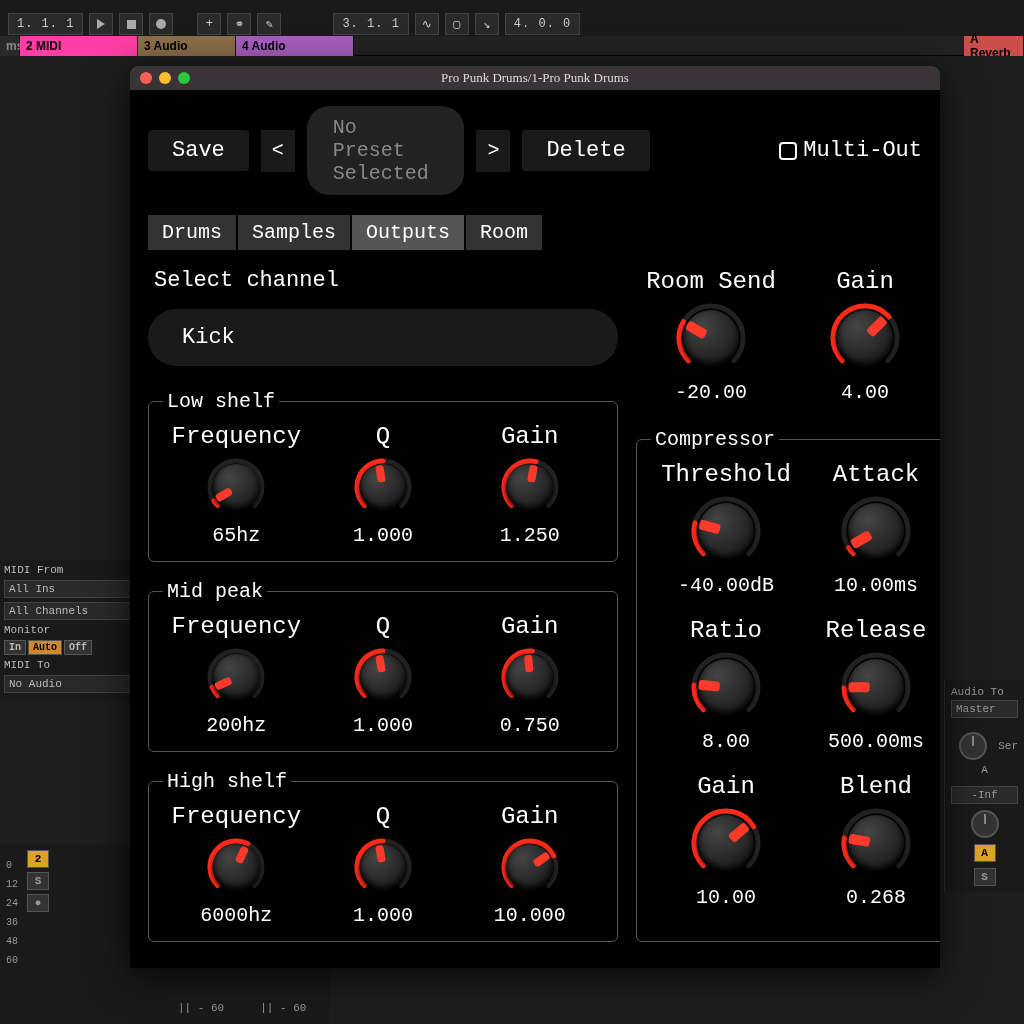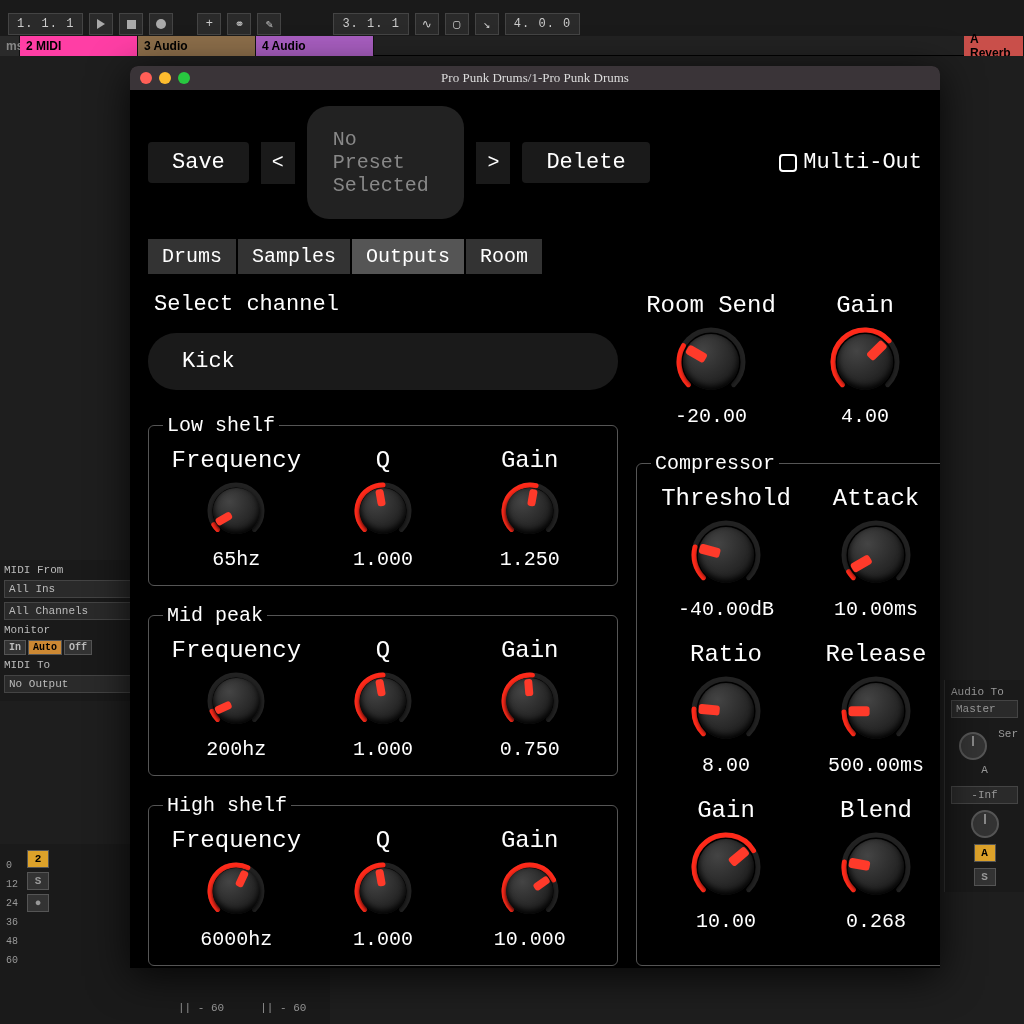--- a/index.html
+++ b/index.html
@@ -67,21 +67,21 @@
   .tldots { display:flex; gap:7px;}
   .dot { width:12px;height:12px;border-radius:50%;}
   .dot.r{background:#ff5f57;} .dot.y{background:#febc2e;} .dot.g{background:#28c840;}
   .pl-title { position:absolute; left:0; right:0; text-align:center; color:#ddd; font-family:Liberation Serif, serif; font-size:13px;}
 
   .pl-body { padding:16px 18px; color:#fff;}
 
   .topbar { display:flex; align-items:center; gap:12px; margin-bottom:20px;}
   .pillbtn { background:#1a1a1a; color:#fff; font-size:22px; padding:8px 24px; border-radius:4px; font-family:"Courier New",monospace;}
   .sqbtn { background:#1a1a1a; color:#fff; width:34px; height:42px; display:flex;align-items:center;justify-content:center; font-size:20px;}
-  .preset { background:#222; color:#888; font-size:20px; padding:22px 26px; border-radius:22px; flex:1; max-width:240px;}
+  .preset { background:#222; color:#888; font-size:20px; padding:10px 26px; border-radius:22px; flex:1; max-width:240px;}
   .chk { width:18px;height:18px;border:2px solid #fff;border-radius:4px; display:inline-block; vertical-align:middle; margin-right:6px;}
   .multi { color:#fff; font-size:22px; display:flex; align-items:center;}
 
   .tabs { display:flex; gap:2px; margin-bottom:18px;}
   .tab { background:#333; color:#fff; font-size:20px; padding:6px 14px;}
   .tab.active { background:#555;}
 
   .main { display:flex; gap:18px;}
   .leftcol { flex:1.15;}
   .rightcol { flex:1; display:flex; flex-direction:column; gap:16px;}
@@ -136,21 +136,21 @@
   <div class="seg">3. 1. 1</div>
   <div class="tbtn">∿</div>
   <div class="tbtn">▢</div>
   <div class="tbtn">↘</div>
   <div class="seg">4. 0. 0</div>
 </div>
 
 <div class="tracks">
   <div class="trk left">ms</div>
   <div class="trk midi" style="width:118px">2 MIDI</div>
-  <div class="trk audio1" style="width:118px">3 Audio</div>
+  <div class="trk audio1" style="width:98px">3 Audio</div>
   <div class="trk audio2" style="width:118px">4 Audio</div>
   <div class="trkgap"></div>
   <div class="trk right">A Reverb</div>
 </div>
 
 <div class="bgfill"></div>
 
 <div class="leftpanel">
   <div class="lp-row">MIDI From</div>
   <div class="lp-row lp-box">
@@ -162,21 +162,21 @@
       <span class="tri-down">▼</span>
     </div>
   <div class="lp-row">Monitor</div>
   <div class="lp-row lp-inline">
     <div class="lp-chip">In</div>
     <div class="lp-chip auto">Auto</div>
     <div class="lp-chip">Off</div>
   </div>
   <div class="lp-row">MIDI To</div>
   <div class="lp-row lp-box">
-      <span>No Output</span>
+      <span>No Audio</span>
       <span class="tri-down">▼</span>
     </div>
 </div>
 
 <div class="mixerbottom">
   <div class="dbscale">
     <span>0</span>
       <span>12</span>
       <span>24</span>
       <span>36</span>
@@ -191,21 +191,21 @@
   <div style="width:120px"></div>
   <div style="display:flex; gap:36px; align-items:flex-end; padding-bottom:4px;">
     <div>|| - 60</div>
     <div>|| - 60</div>
   </div>
 </div>
 
 <div class="rightpanel">
   <div>Audio To</div>
   <div class="lp-box" style="margin:2px 0">Master</div>
-  <div style="display:flex; align-items:flex-start; gap:4px; margin-top:10px;">
+  <div style="display:flex; align-items:center; gap:4px; margin-top:10px;">
     <div class="rp-knob"></div>
     <span>Ser</span>
   </div>
   <div style="text-align:center">A</div>
   <div class="lp-box" style="justify-content:center; margin-top:10px">-Inf</div>
   <div class="rp-knob" style="margin-top:6px"></div>
   <div class="mixchip y" style="margin:6px auto">A</div>
   <div class="mixchip g" style="margin:0 auto">S</div>
 </div>
 

